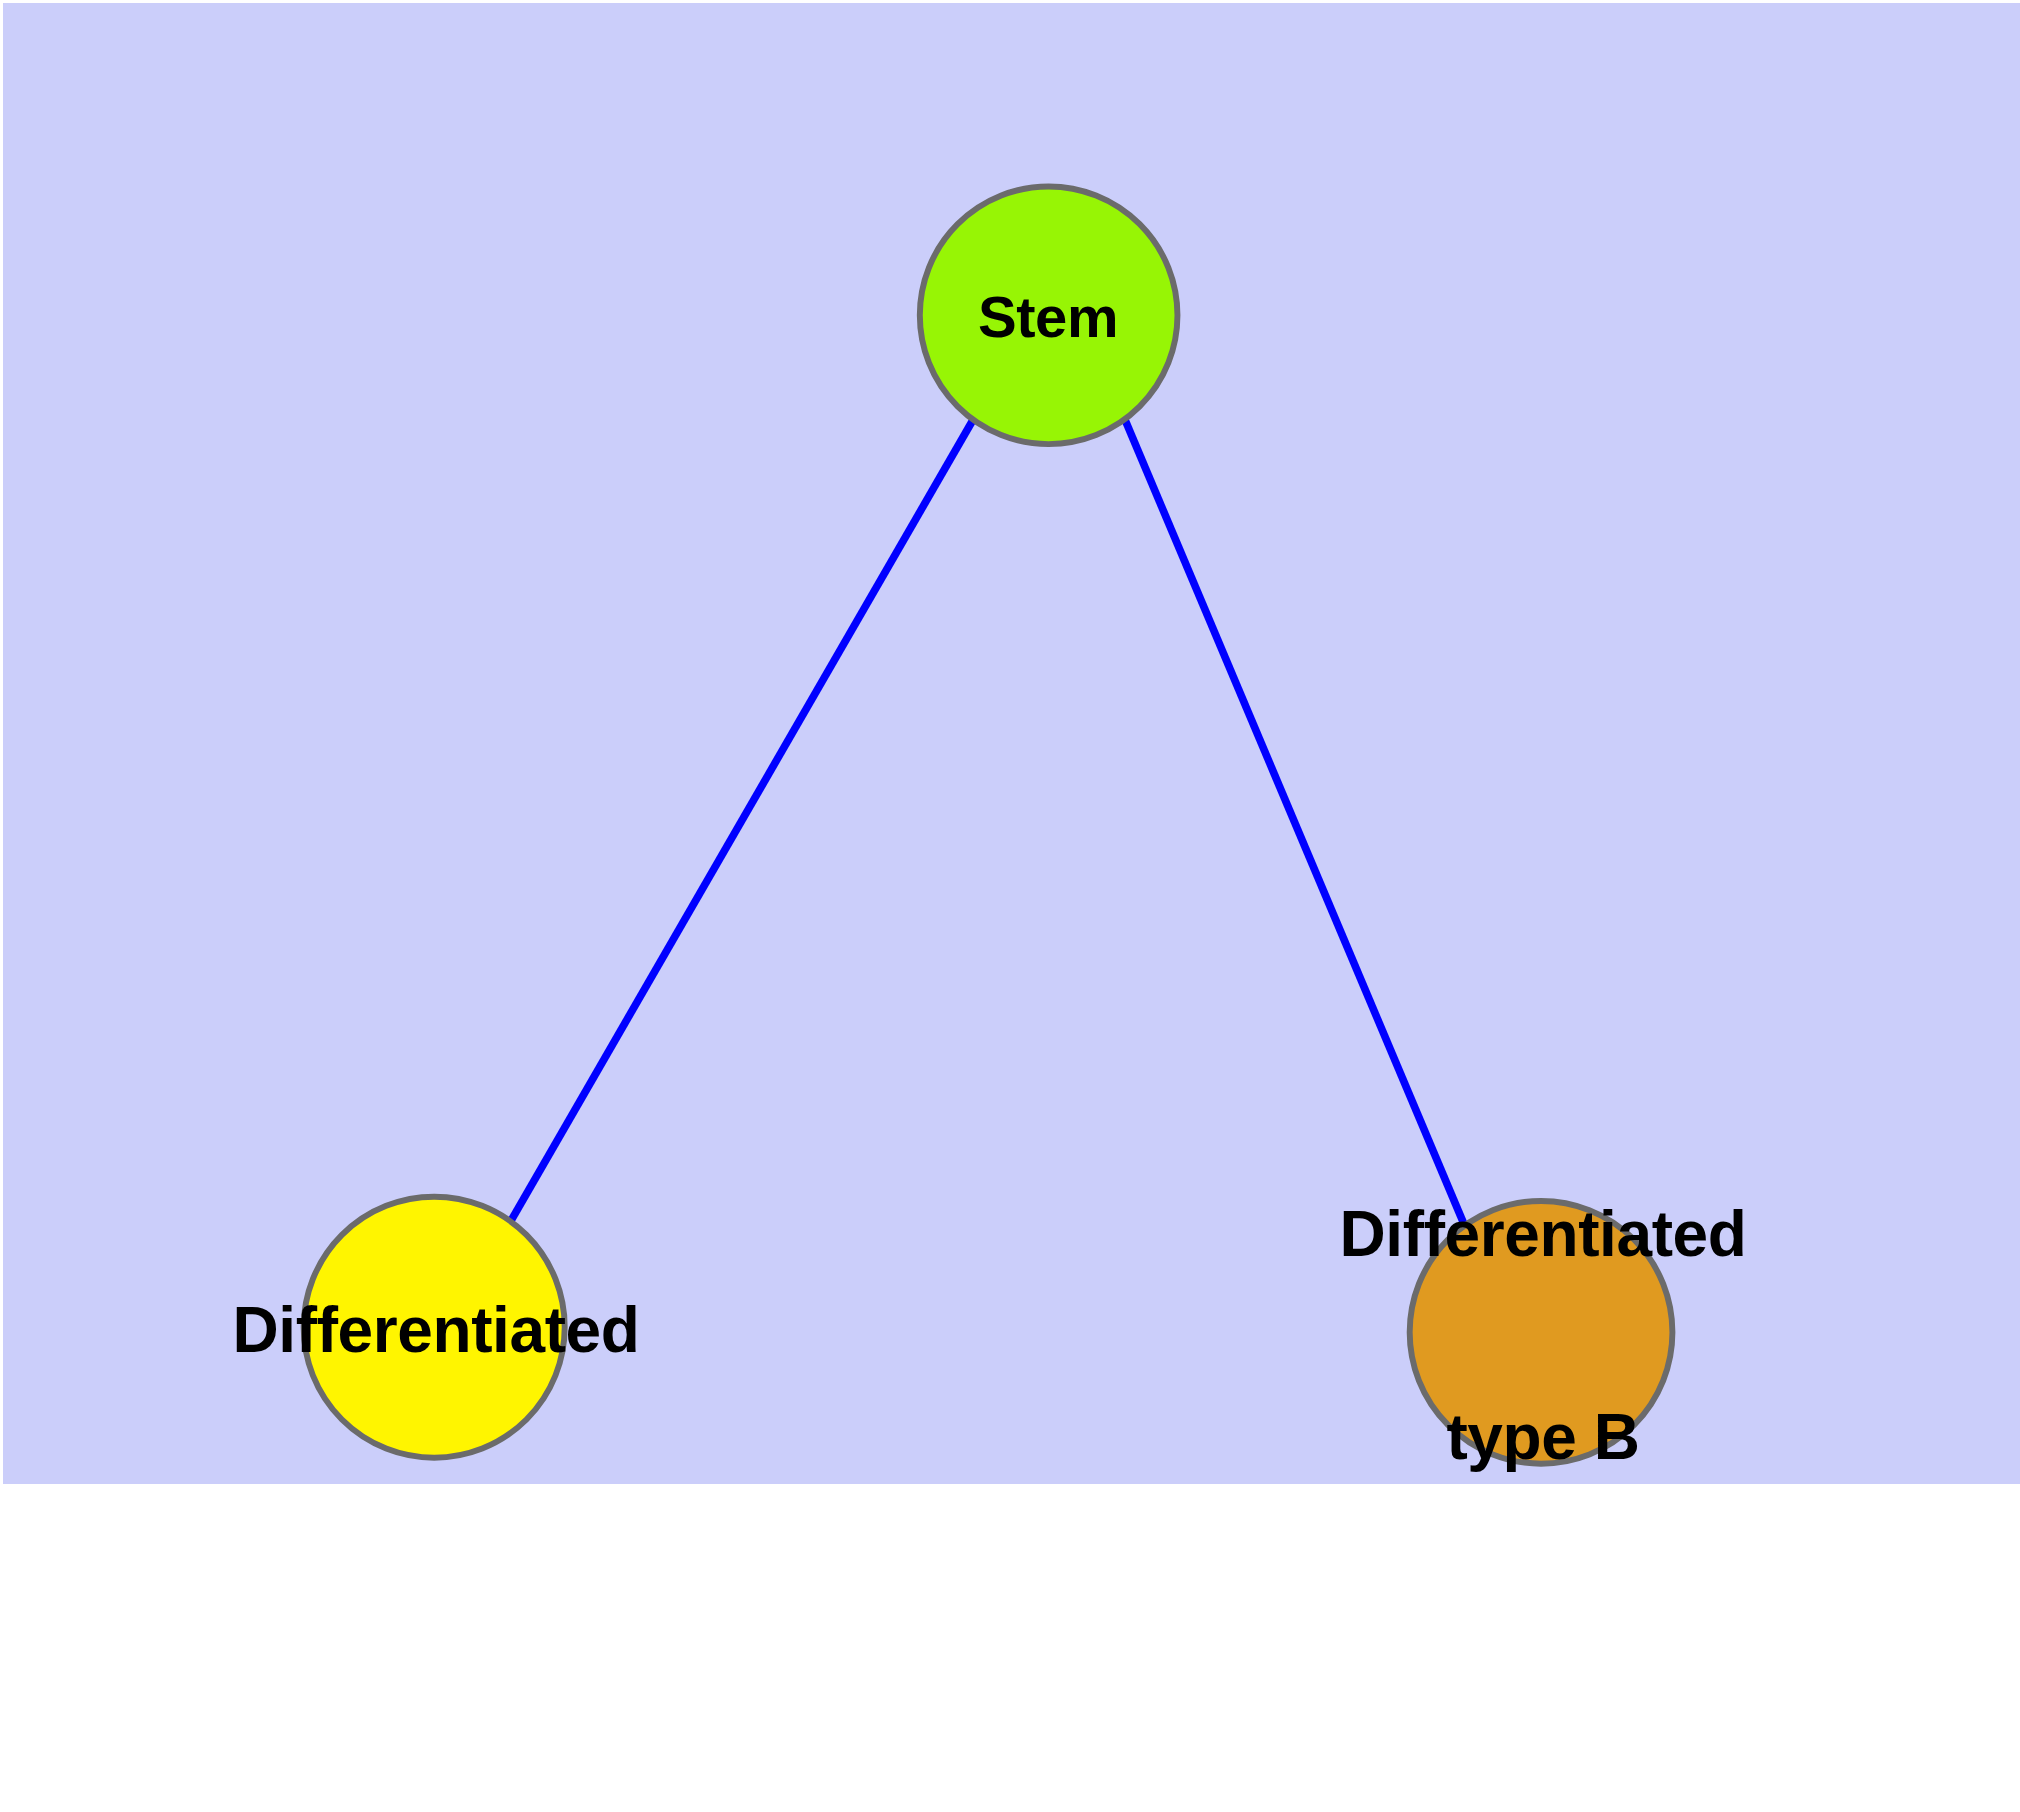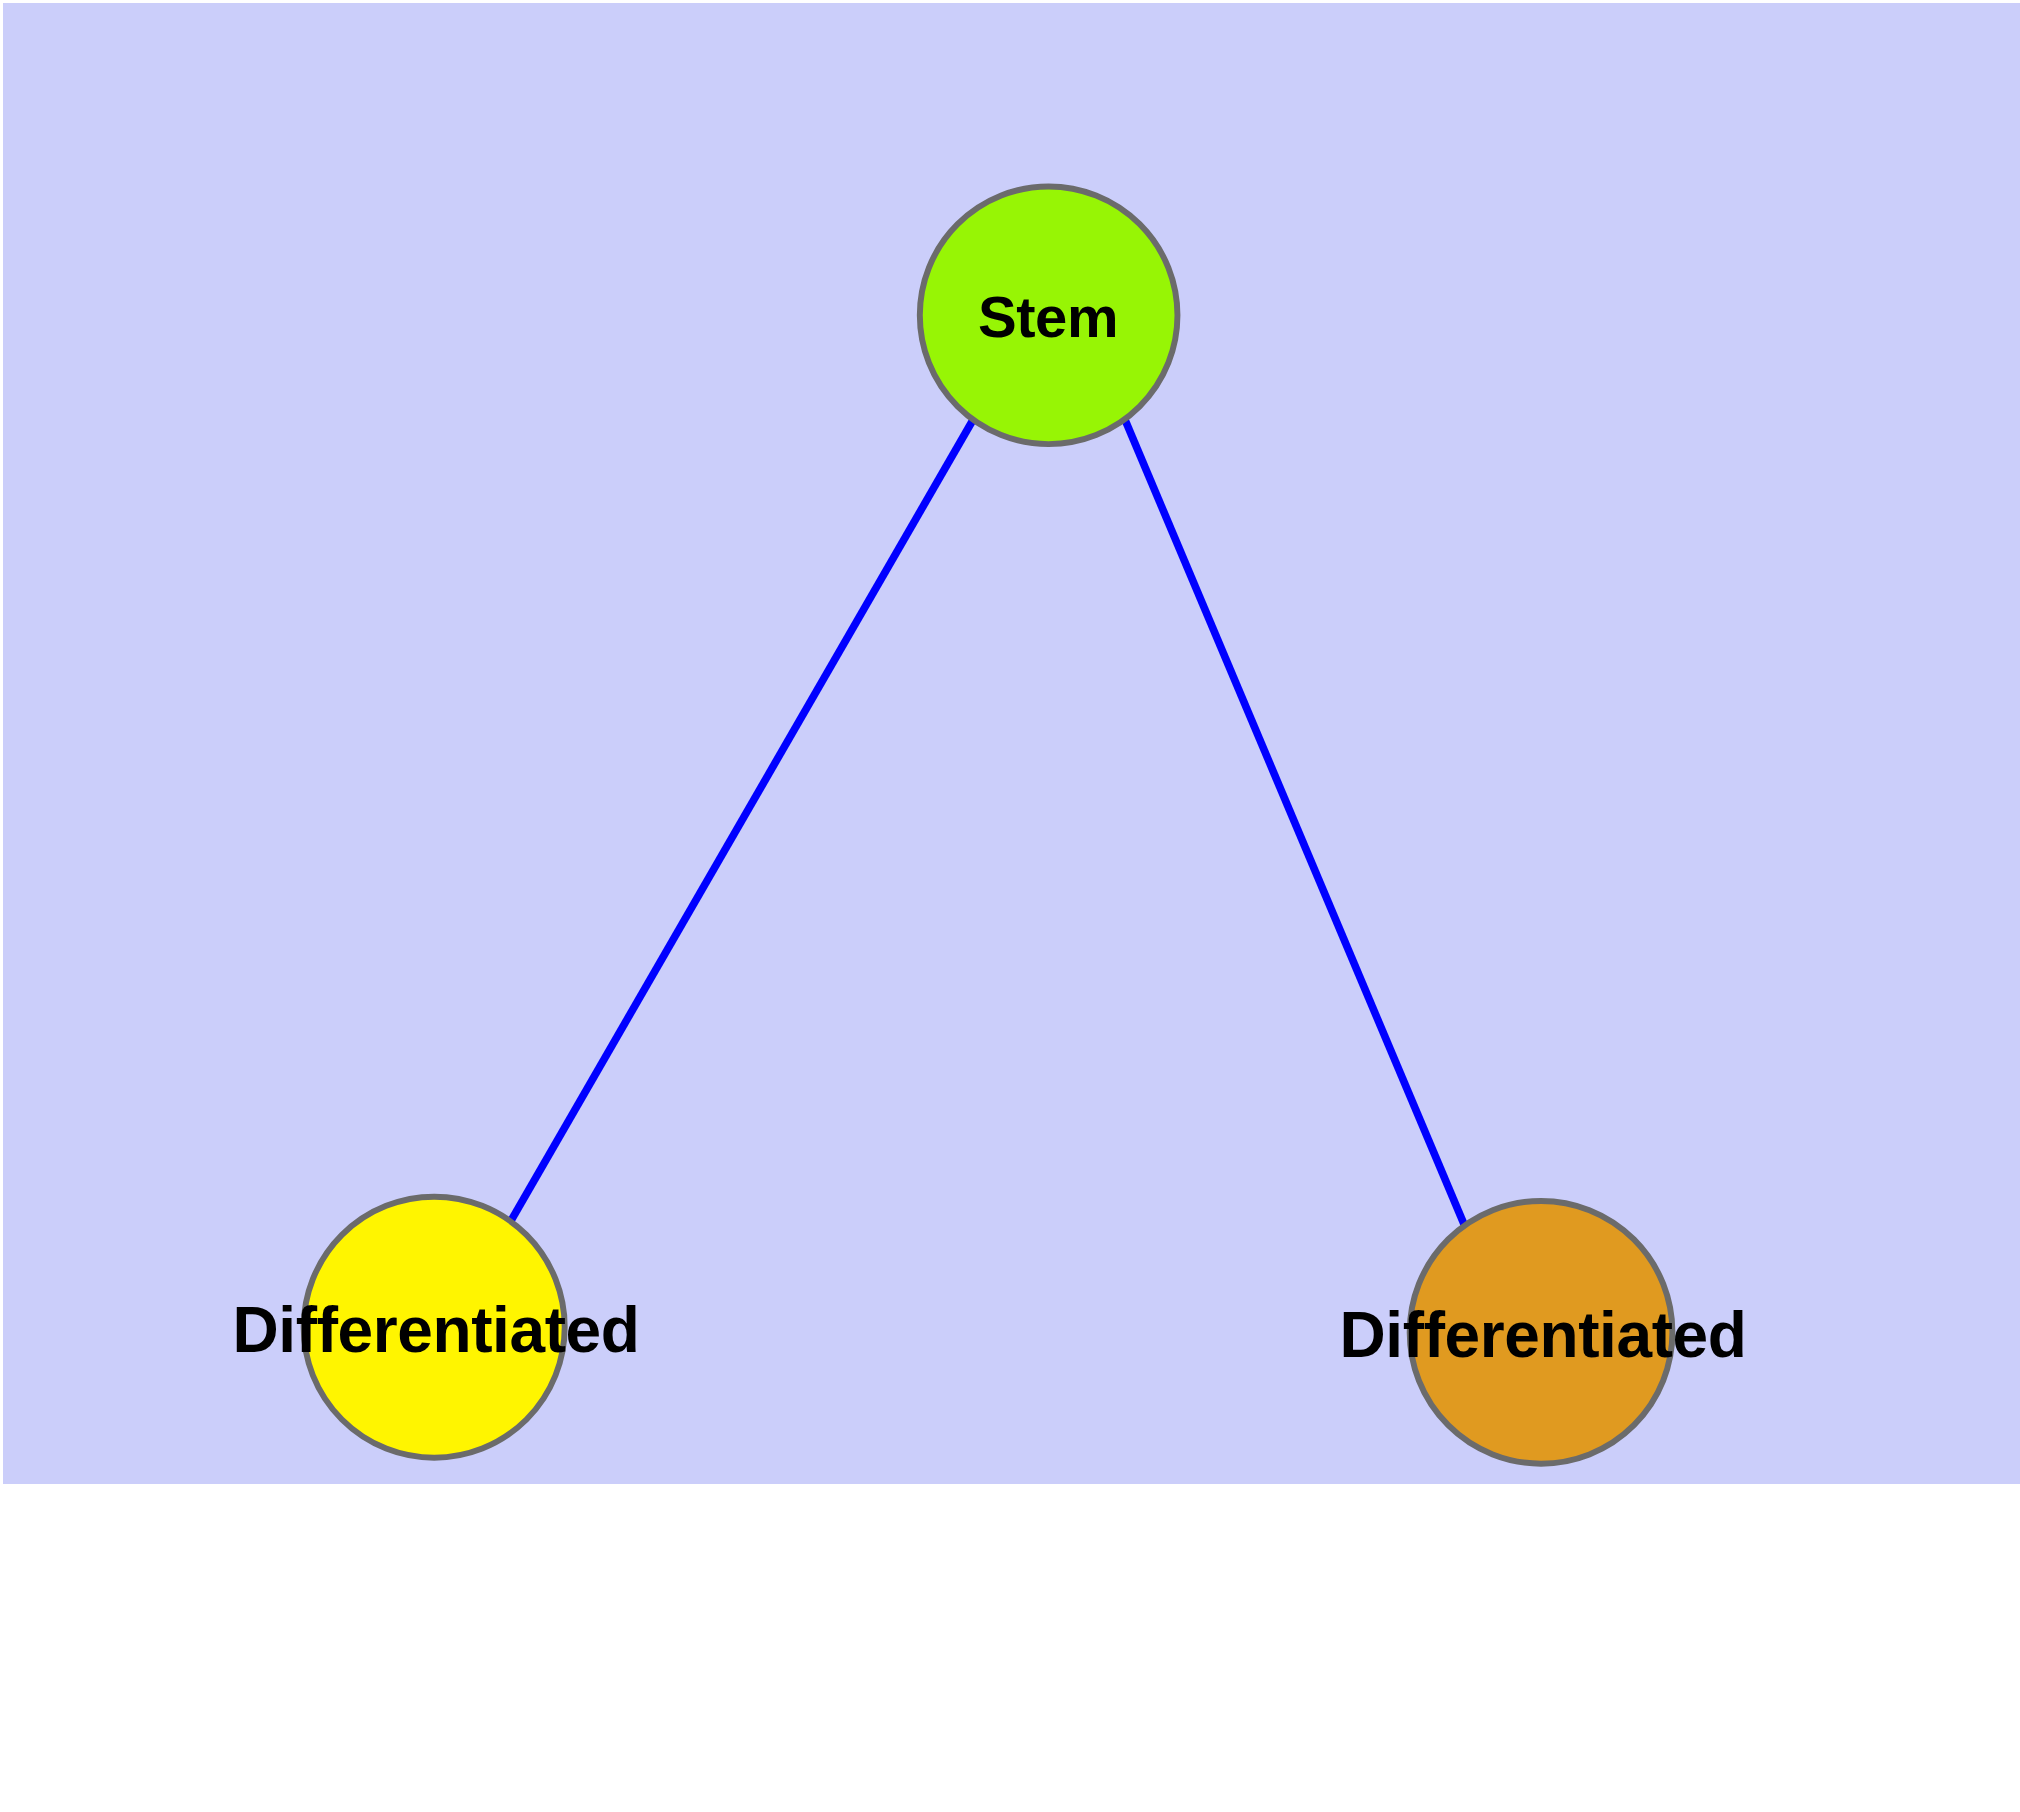--- a/index.html
+++ b/index.html
@@ -69,16 +69,17 @@
   </svg>
 
   <div class="node-label label-stem" style="left:1048px; top:317px;">Stem</div>
 
   <div class="node-label label-type-a" style="left:436px; top:1331px;">
     <div>Differentiated</div>
   </div>
 
   <div class="node-label label-type-b" style="left:1543px; top:1336px;">
     <div>Differentiated</div>
+    <div>type B</div>
   </div>
 
 </div>
 
 
 </body></html>

